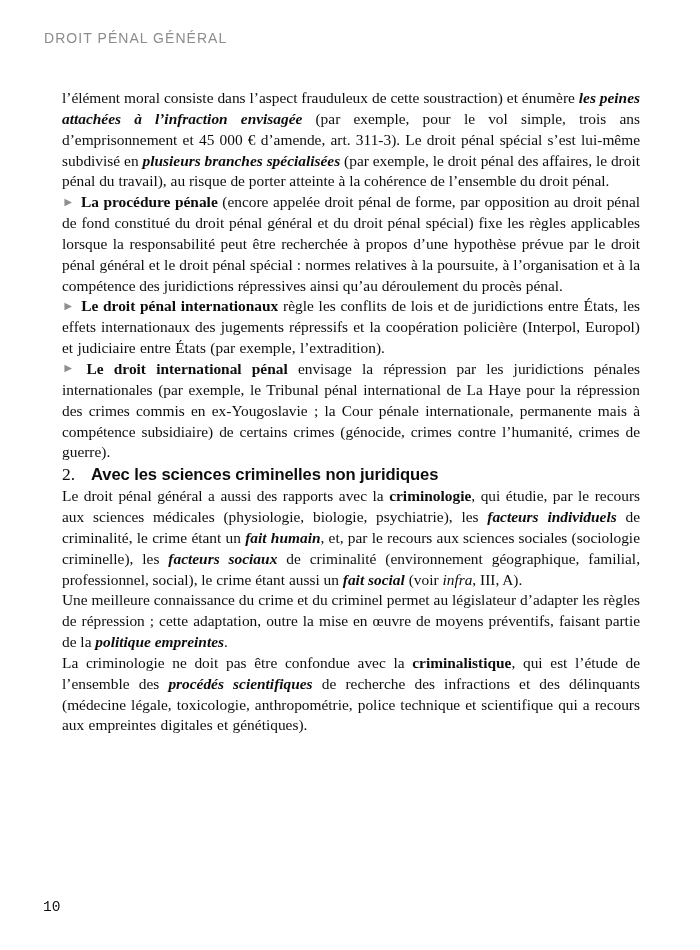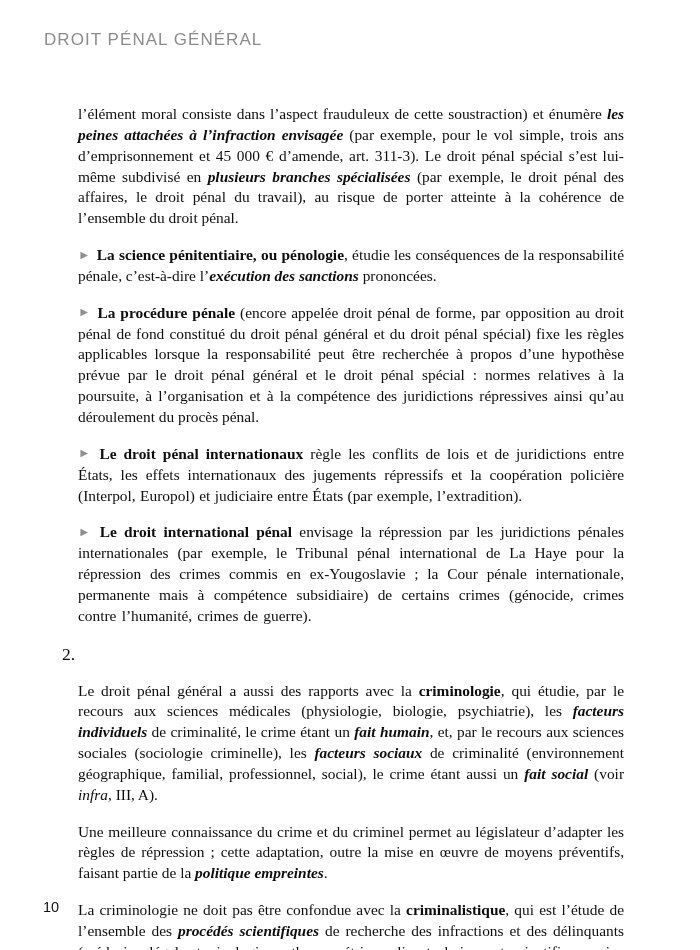--- a/index.html
+++ b/index.html
@@ -21,36 +21,36 @@
     inset: 0;
     background: #ffffff;
   }
 
   
   .running-head {
     position: absolute;
     left: 44px;
     top: 30px;
     font-family: "Liberation Sans", "DejaVu Sans", sans-serif;
-    font-size: 17px;
+    font-size: 14px;
     letter-spacing: 1.05px;
     color: #8c8c8c;
     white-space: nowrap;
   }
 
   
   .text-column {
     position: absolute;
     left: 62px;
     top: 88px;
     width: 578px;
   }
 
   p.para {
-    margin: 16px;
+    margin: 0;
     font-size: 15.4px;
     line-height: 20.85px;
     text-align: justify;
     text-justify: inter-word;
     hyphens: manual;
     -webkit-hyphens: manual;
   }
   p.para:last-child { text-align: justify; }
 
   
@@ -103,44 +103,44 @@
 
   .heading-block { margin-top: 22px; margin-bottom: 14px; }
 
   
   .folio {
     position: absolute;
     left: 43px;
     top: 899px;
     font-size: 14.5px;
     color: #111;
-    font-family: Liberation Sans, sans-serif;
+    font-family: Liberation Mono, monospace;
   }
 </style>
 </head>
 <body>
 
 <div class="page">
 
   <div class="running-head">DROIT PÉNAL GÉNÉRAL</div>
 
   <div class="text-column">
 
     <p class="para"><span>l’élément moral consiste dans l’aspect frauduleux de cette soustraction) et énumère </span><span class="bi">les peines attachées à l’infraction envisagée</span><span> (par exemple, pour le vol simple, trois ans d’emprisonnement et 45 000 € d’amende, art. 311-3). Le droit pénal spécial s’est lui-même subdivisé en </span><span class="bi">plusieurs branches spécialisées</span><span> (par exemple, le droit pénal des affaires, le droit pénal du travail), au risque de porter atteinte à la cohérence de l’ensemble du droit pénal.</span></p>
 
-    <p class="para gap-before"><span class="bullet">►</span> <span class="b">La science pénitentiaire, ou pénologie</span><span>, étudie les conséquences de la responsabilité pénale, c’est-à-dire l’</span><span class="bi">exécution des sanctions</span><span> prononcées.</span></p>
 
     <p class="para gap-before"><span class="bullet">►</span> <span class="b">La procédure pénale</span><span> (encore appelée droit pénal de forme, par opposition au droit pénal de fond constitué du droit pénal général et du droit pénal spécial) fixe les règles applicables lorsque la responsabilité peut être recherchée à propos d’une hypothèse prévue par le droit pénal général et le droit pénal spécial : normes relatives à la poursuite, à l’organisation et à la compétence des juridictions répressives ainsi qu’au déroulement du procès pénal.</span></p>
 
     <p class="para gap-before loose2"><span class="bullet">►</span> <span class="b">Le droit pénal internationaux</span><span> règle les conflits de lois et de juridictions entre États, les effets internationaux des jugements répressifs et la coopération policière (Interpol, Europol) et judiciaire entre États (par exemple, l’extradition).</span></p>
 
     <p class="para gap-before loose"><span class="bullet">►</span> <span class="b">Le droit international pénal</span><span> envisage la répression par les juridictions pénales internationales (par exemple, le Tribunal pénal international de La Haye pour la répression des crimes commis en ex-Yougoslavie ; la Cour pénale internationale, permanente mais à compétence subsidiaire) de certains crimes (génocide, crimes contre l’humanité, crimes de guerre).</span></p>
 
     <h2 class="section-heading heading-block">
       <span class="heading-number">2.</span>
+      <span class="heading-text">Avec les sciences criminelles non juridiques</span>
     </h2>
 
     <p class="para"><span>Le droit pénal général a aussi des rapports avec la </span><span class="b">criminologie</span><span>, qui étudie, par le recours aux sciences médicales (physiologie, biologie, psychiatrie), les </span><span class="bi">facteurs individuels</span><span> de criminalité, le crime étant un </span><span class="bi">fait humain</span><span>, et, par le recours aux sciences sociales (sociologie criminelle), les </span><span class="bi">facteurs sociaux</span><span> de criminalité (environnement géographique, familial, professionnel, social), le crime étant aussi un </span><span class="bi">fait social</span><span> (voir </span><span class="i">infra</span><span>, III, A).</span></p>
 
     <p class="para"><span>Une meilleure connaissance du crime et du criminel permet au législateur d’adapter les règles de répression ; cette adaptation, outre la mise en œuvre de moyens préventifs, faisant partie de la </span><span class="bi">politique empreintes</span><span>.</span></p>
 
     <p class="para loose2"><span>La criminologie ne doit pas être confondue avec la </span><span class="b">criminalistique</span><span>, qui est l’étude de l’ensemble des </span><span class="bi">procédés scientifiques</span><span> de recherche des infractions et des délinquants (médecine légale, toxicologie, anthropométrie, police technique et scientifique qui a recours aux empreintes digitales et génétiques).</span></p>
 
   </div>
 

